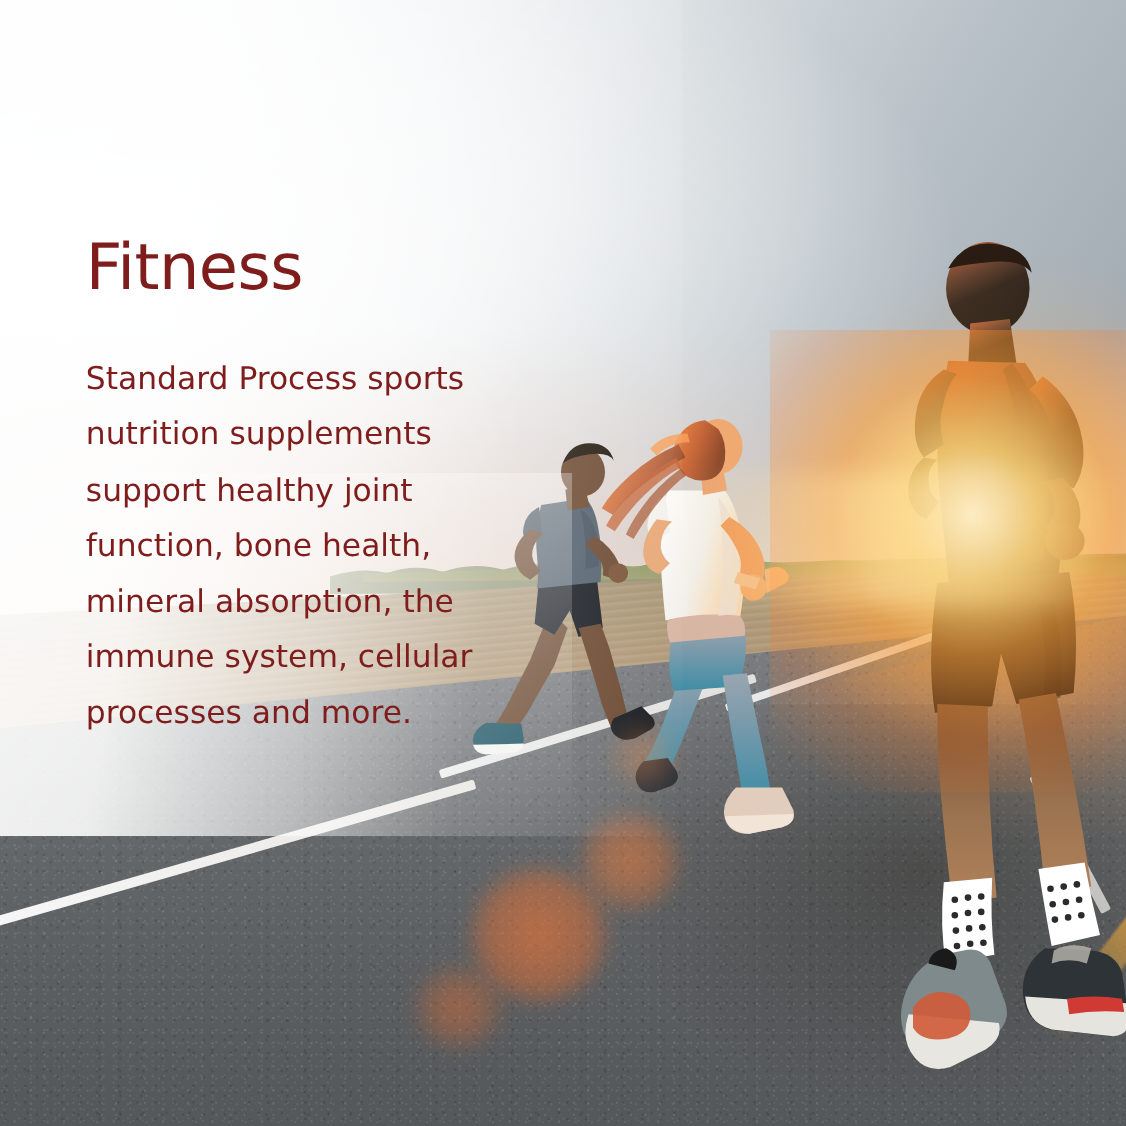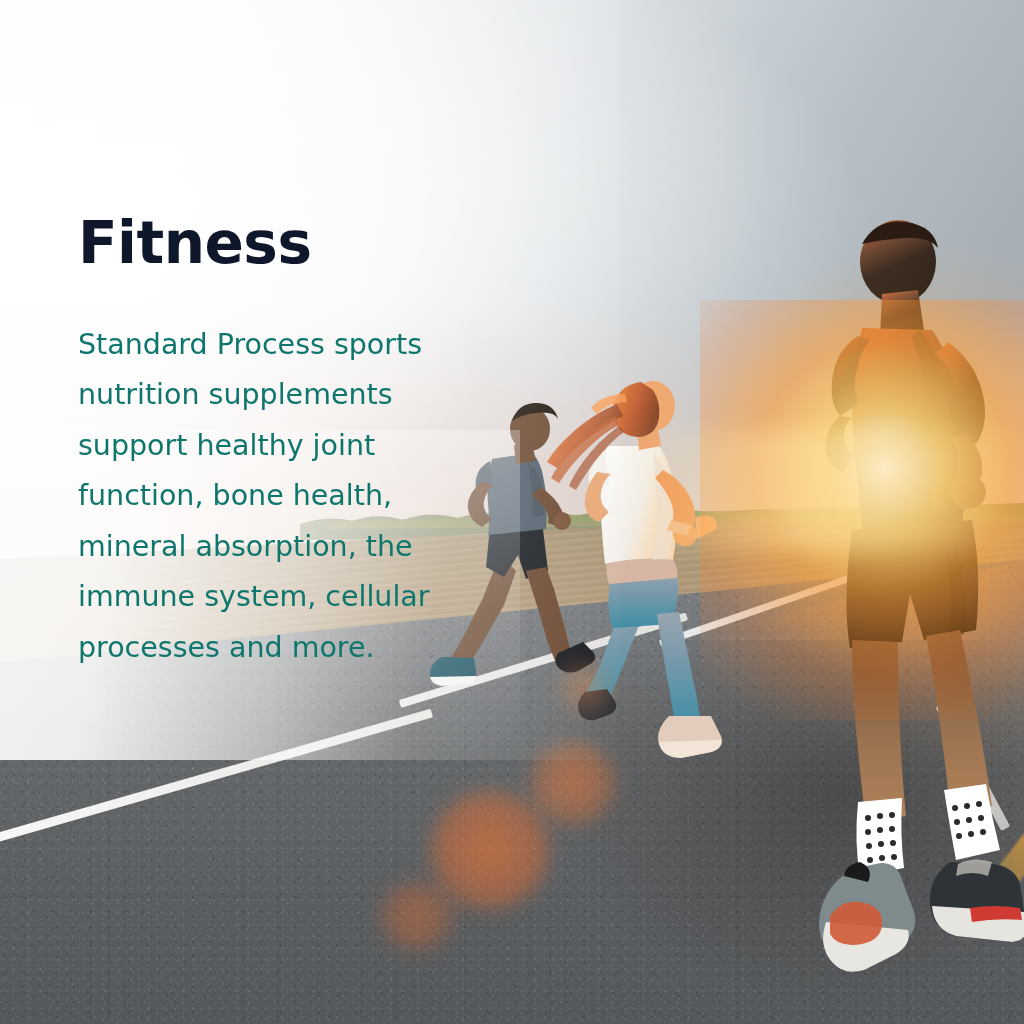--- a/index.html
+++ b/index.html
@@ -156,32 +156,32 @@
   }
 
   
   .copy{
     position:absolute;left:78px;top:213px;width:400px;
   }
   .headline{
     margin:0;
     font-family:"DejaVu Sans","Liberation Sans",sans-serif;
     font-size:58px;
-    font-weight:700;
+    font-weight:400;
     letter-spacing:-0.5px;
-    color:#0f172a;
+    color:#7f1d1d;
     line-height:1.05;
   }
   .body-copy{
     margin:46px 0 0 0;
     font-family:"DejaVu Sans","Liberation Sans",sans-serif;
     font-size:28.5px;
     font-weight:400;
     line-height:1.77;
-    color:#0f766e;
+    color:#7f1d1d;
     max-width:372px;
   }
 </style>
 </head>
 <body>
 
 <div class="stage">
 
   <div class="photo-layer">
 

